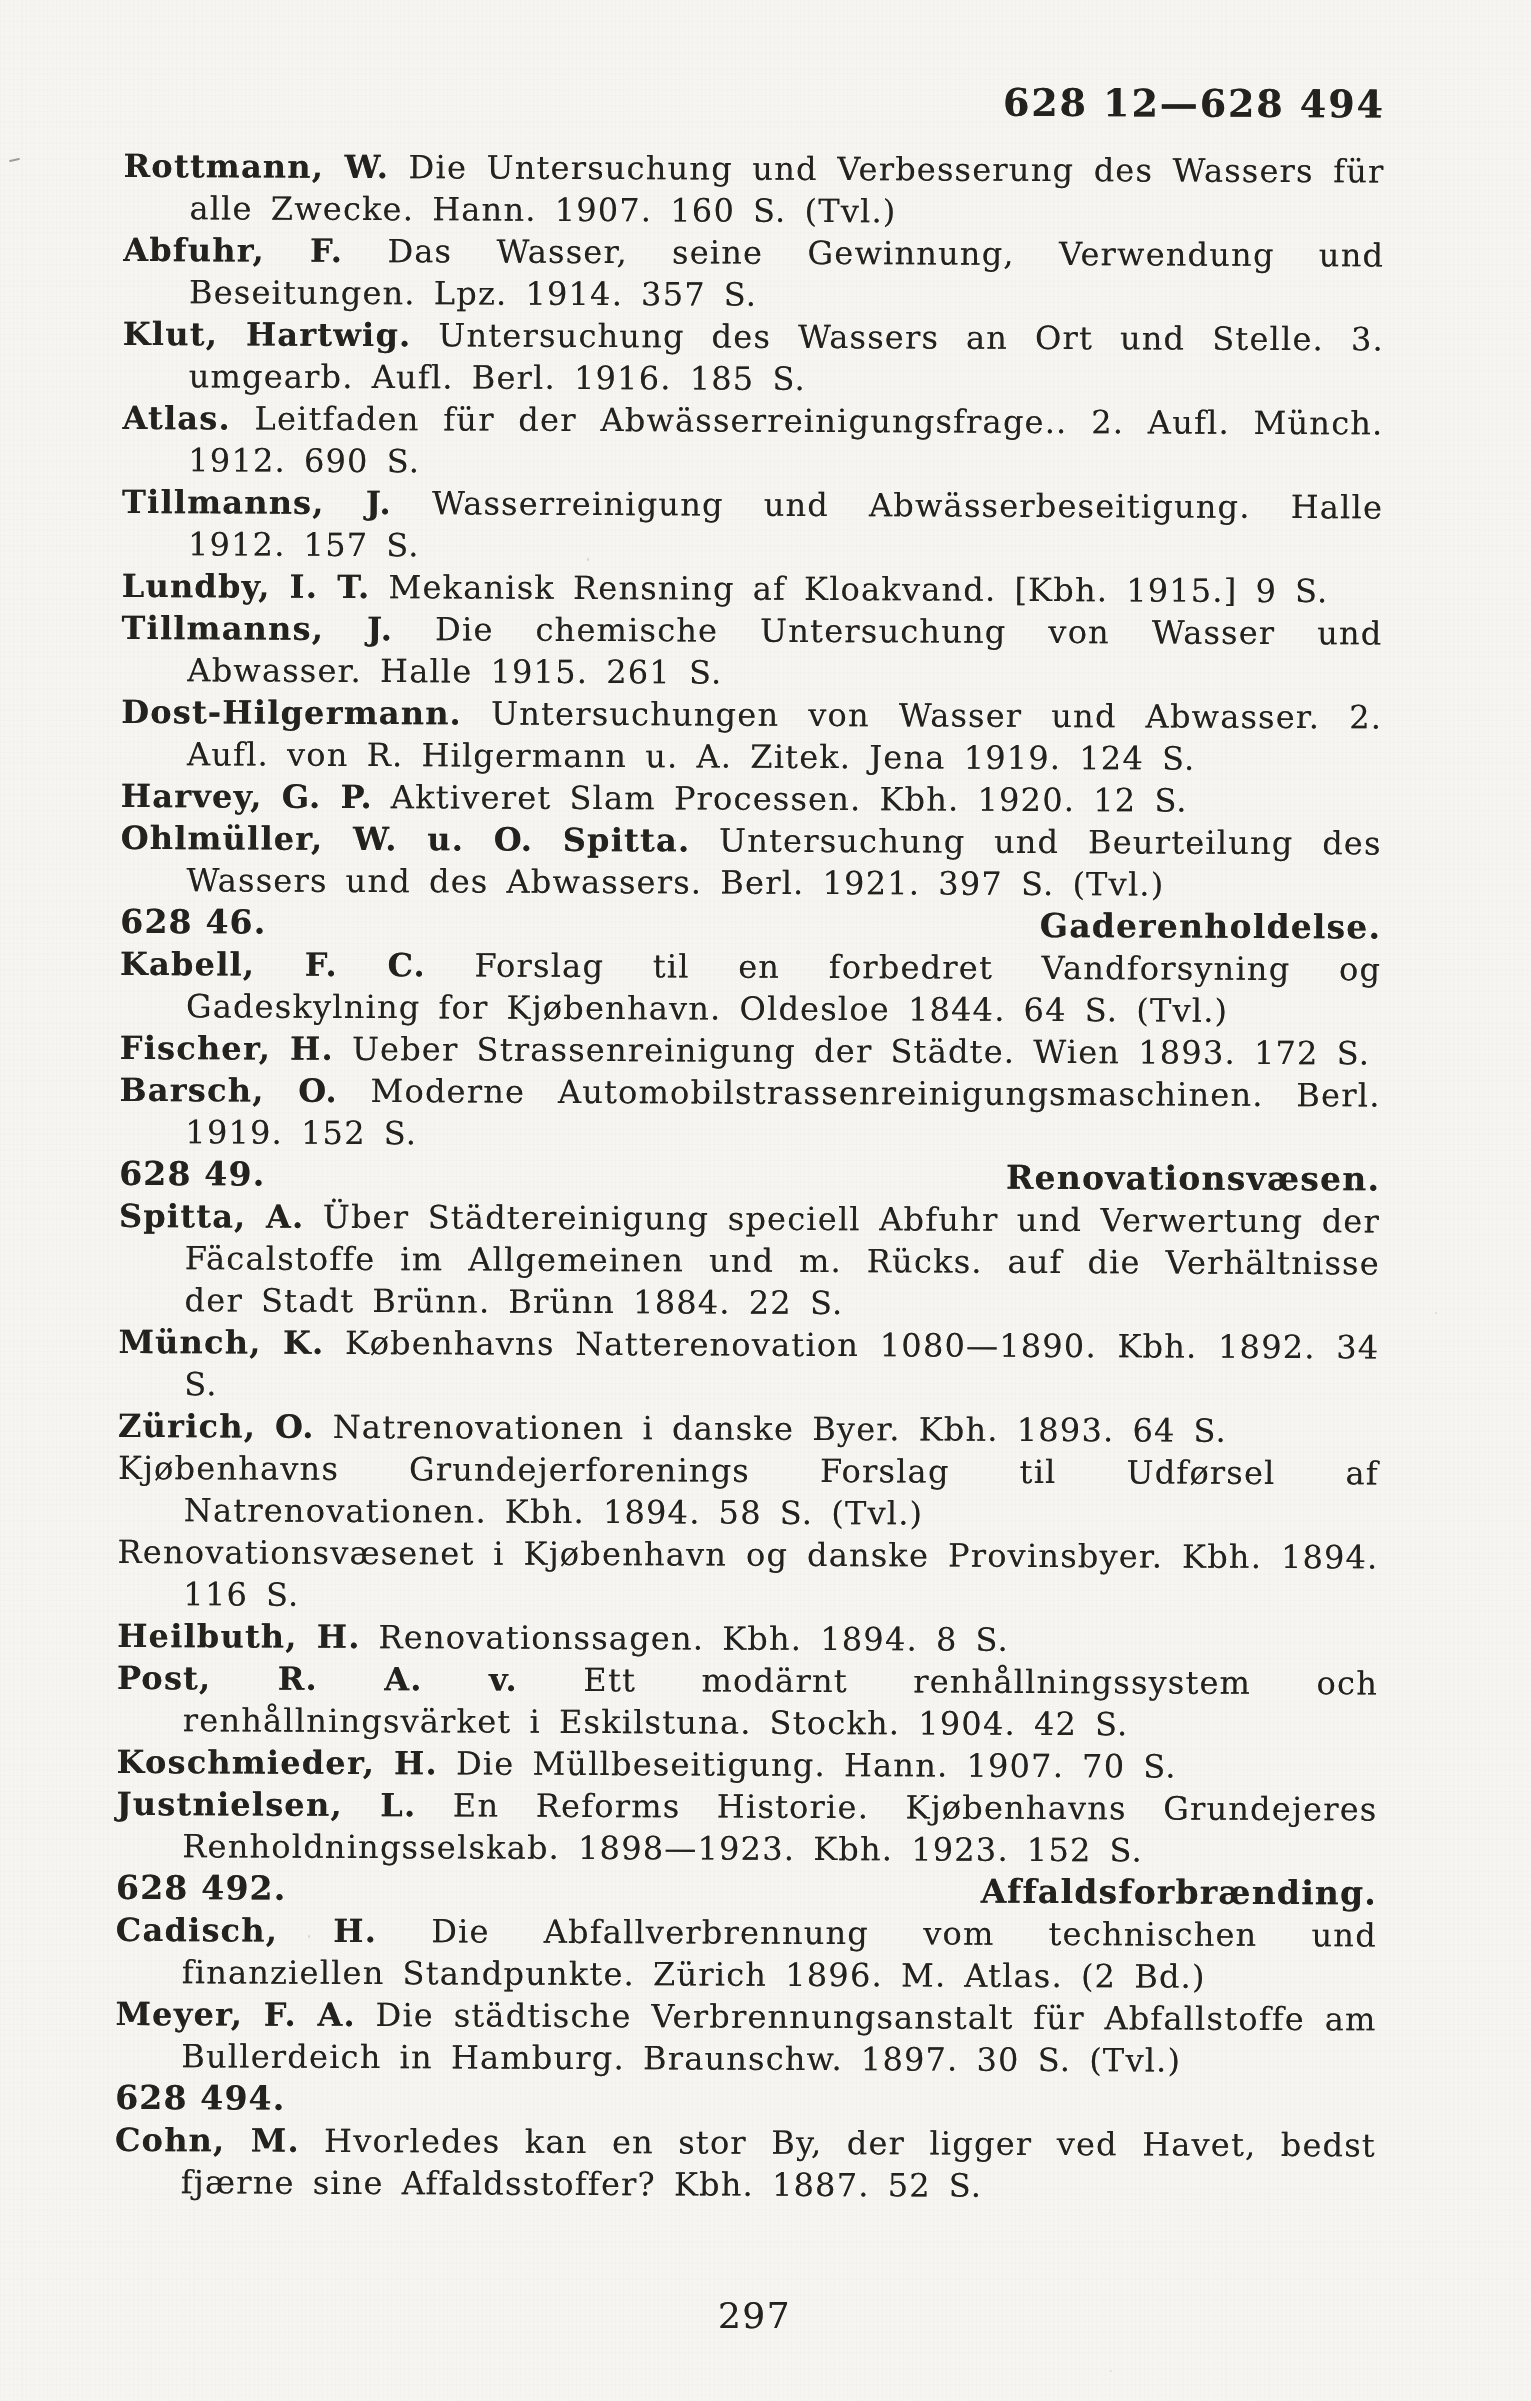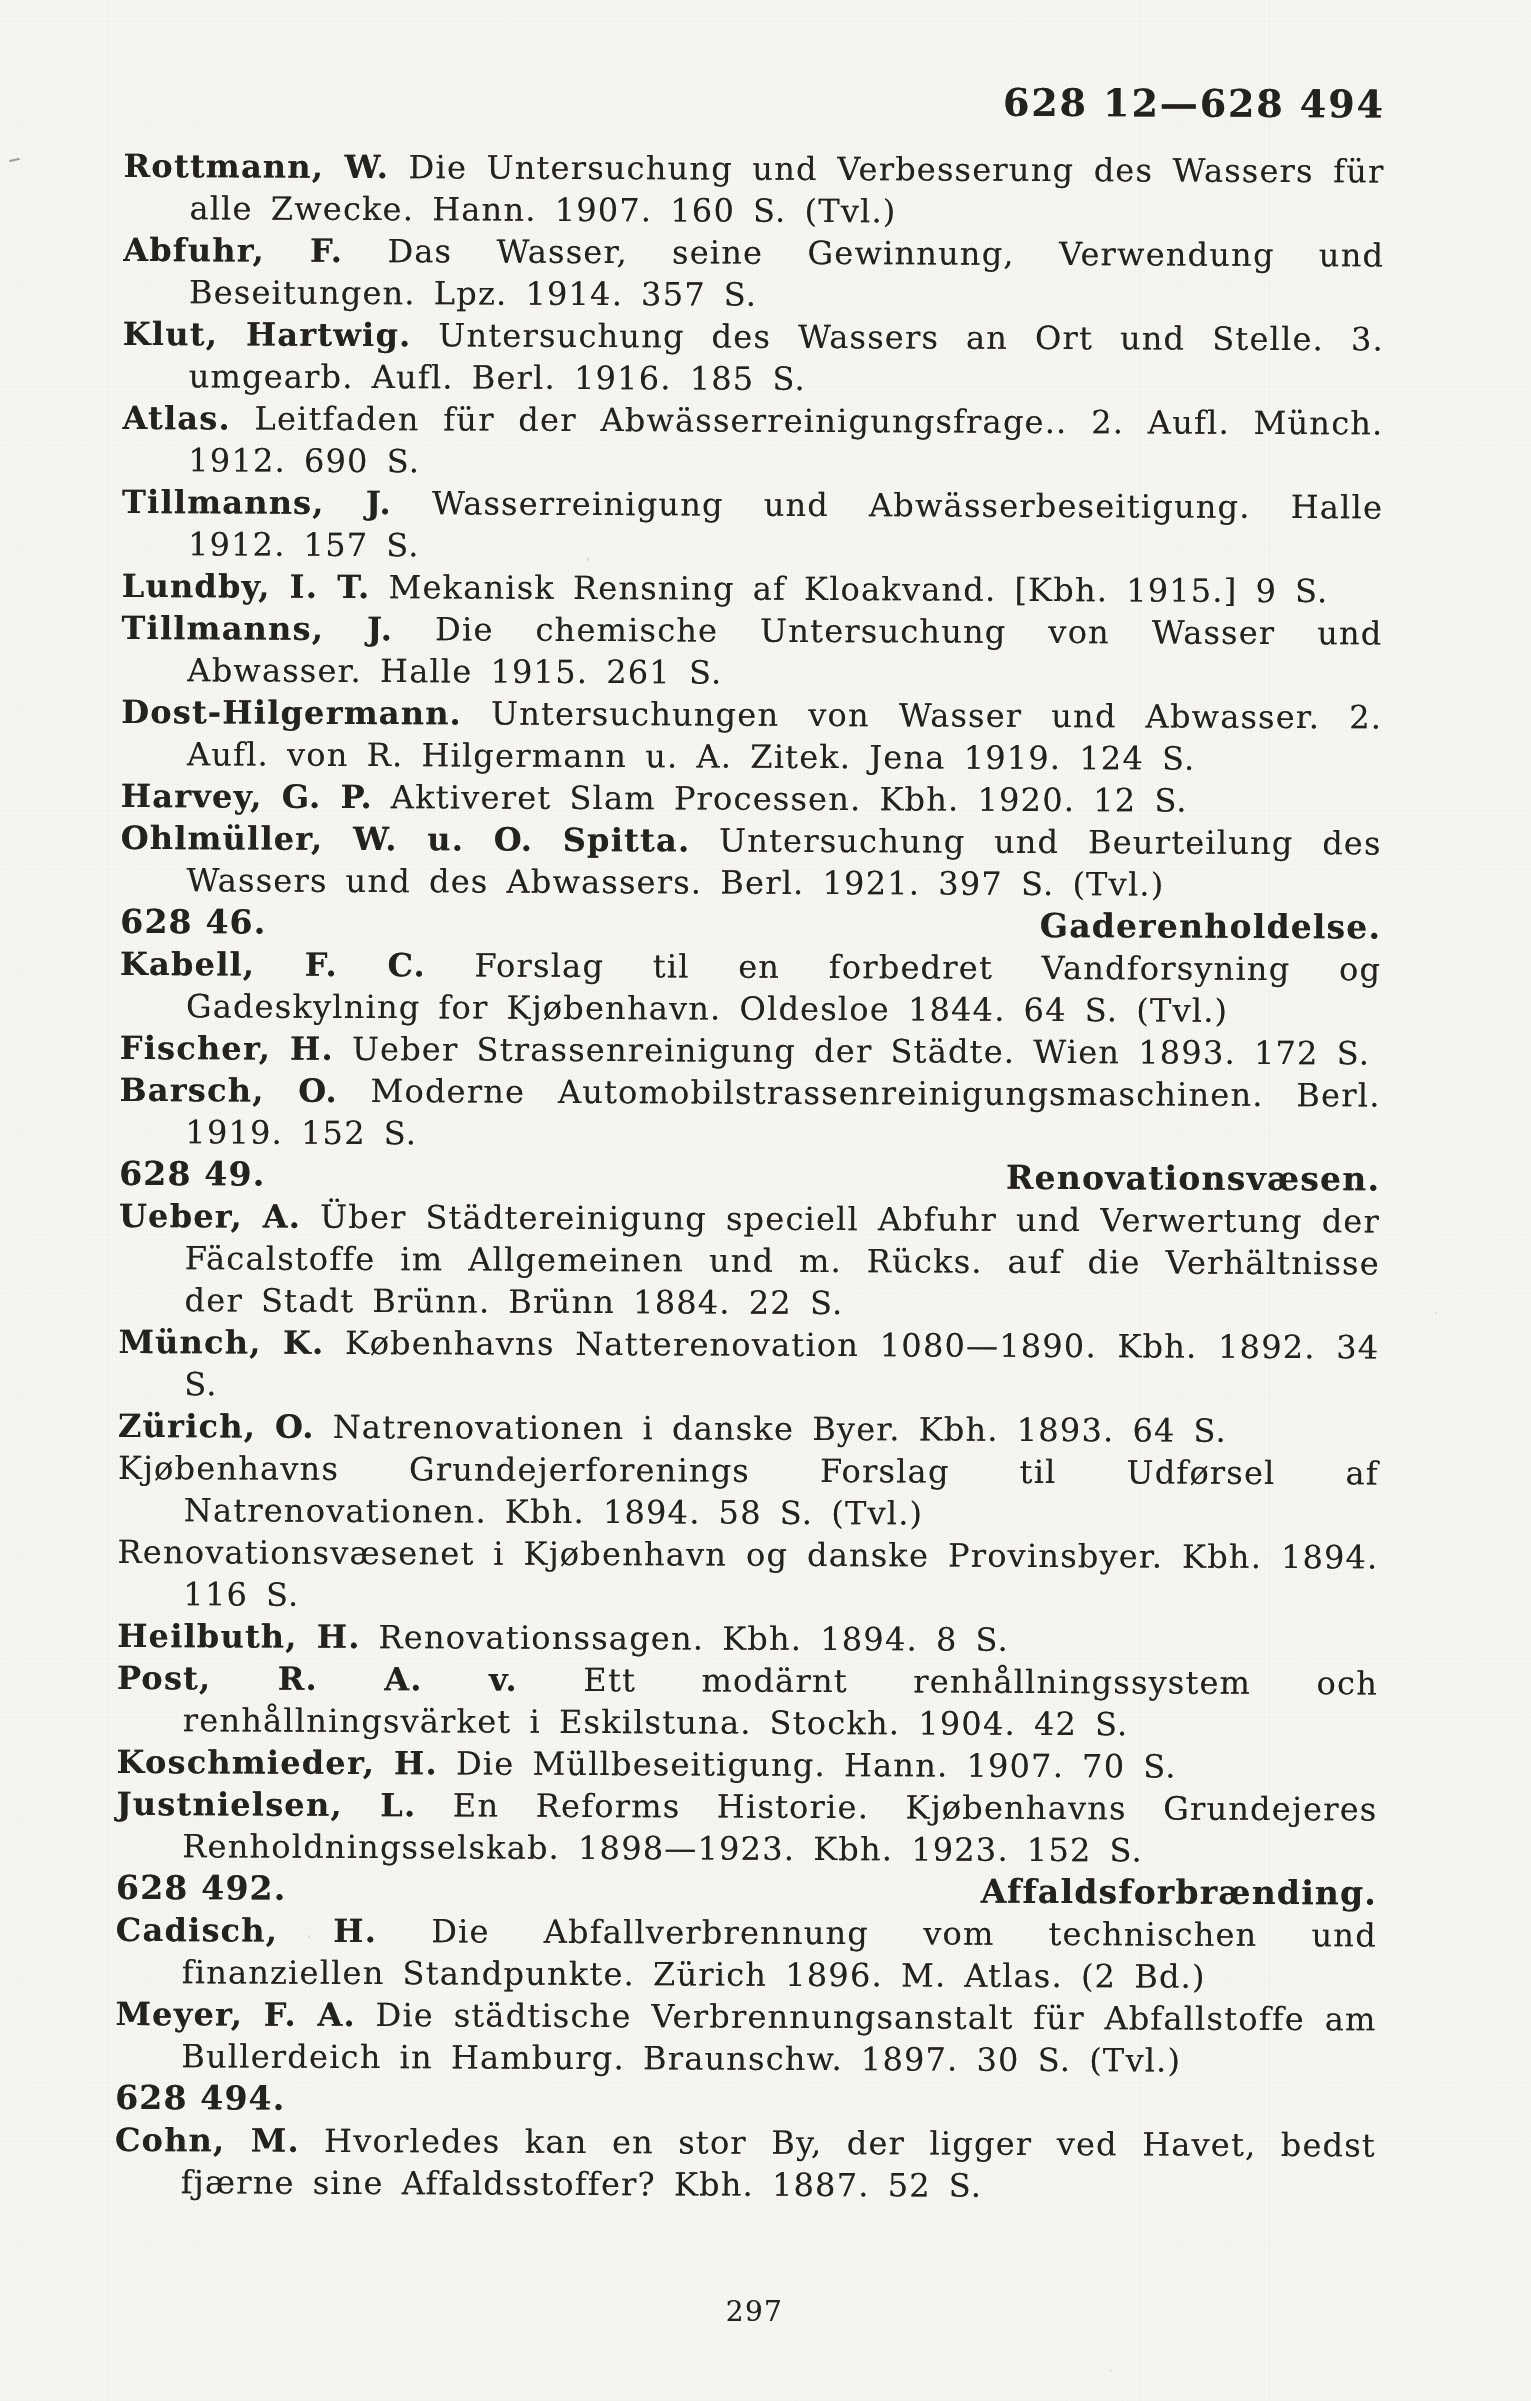--- a/index.html
+++ b/index.html
@@ -59,21 +59,21 @@
     font-size: 33px;
     line-height: 42px;
     letter-spacing: 1.2px;
   }
   .page-number {
     position: absolute;
     left: 124px;
     top: 2295px;
     width: 1261px;
     text-align: center;
-    font-size: 28px;
+    font-size: 36px;
     letter-spacing: 1.4px;
     text-shadow: 0 0 0.6px rgba(38,36,32,0.55);
   }
   .speckle {
     position: absolute;
     background: rgba(52,50,46,0.45);
     border-radius: 1px;
   }
   .speckle.s1 { left: 8.6px;  top: 159px;  width: 10.6px; height: 2.4px; transform: rotate(-12deg); }
   .speckle.s2 { left: 587px; top: 558px; width: 1.9px;  height: 3.4px; opacity: .35; }
@@ -127,21 +127,21 @@
 
       <div class="entry"><span class="author">Fischer, H.</span> <span class="details">Ueber Strassenreinigung der Städte. Wien 1893. 172 S.</span></div>
 
       <div class="entry"><span class="author">Barsch, O.</span> <span class="details">Moderne Automobilstrassenreinigungsmaschinen. Berl. 1919. 152 S.</span></div>
 
       <div class="section-row">
           <span>628 49.</span>
           <span>Renovationsvæsen.</span>
         </div>
 
-      <div class="entry"><span class="author">Ueber, A.</span> <span class="details">Über Städtereinigung speciell Abfuhr und Verwertung der Fäcalstoffe im Allgemeinen und m. Rücks. auf die Verhältnisse der Stadt Brünn. Brünn 1884. 22 S.</span></div>
+      <div class="entry"><span class="author">Spitta, A.</span> <span class="details">Über Städtereinigung speciell Abfuhr und Verwertung der Fäcalstoffe im Allgemeinen und m. Rücks. auf die Verhältnisse der Stadt Brünn. Brünn 1884. 22 S.</span></div>
 
       <div class="entry"><span class="author">Münch, K.</span> <span class="details">Københavns Natterenovation 1080—1890. Kbh. 1892. 34 S.</span></div>
 
       <div class="entry"><span class="author">Zürich, O.</span> <span class="details">Natrenovationen i danske Byer. Kbh. 1893. 64 S.</span></div>
 
       <div class="entry"><span class="author"></span> <span class="details">Kjøbenhavns Grundejerforenings Forslag til Udførsel af Natrenovationen. Kbh. 1894. 58 S. (Tvl.)</span></div>
 
       <div class="entry"><span class="author"></span> <span class="details">Renovationsvæsenet i Kjøbenhavn og danske Provinsbyer. Kbh. 1894. 116 S.</span></div>
 
       <div class="entry"><span class="author">Heilbuth, H.</span> <span class="details">Renovationssagen. Kbh. 1894. 8 S.</span></div>

